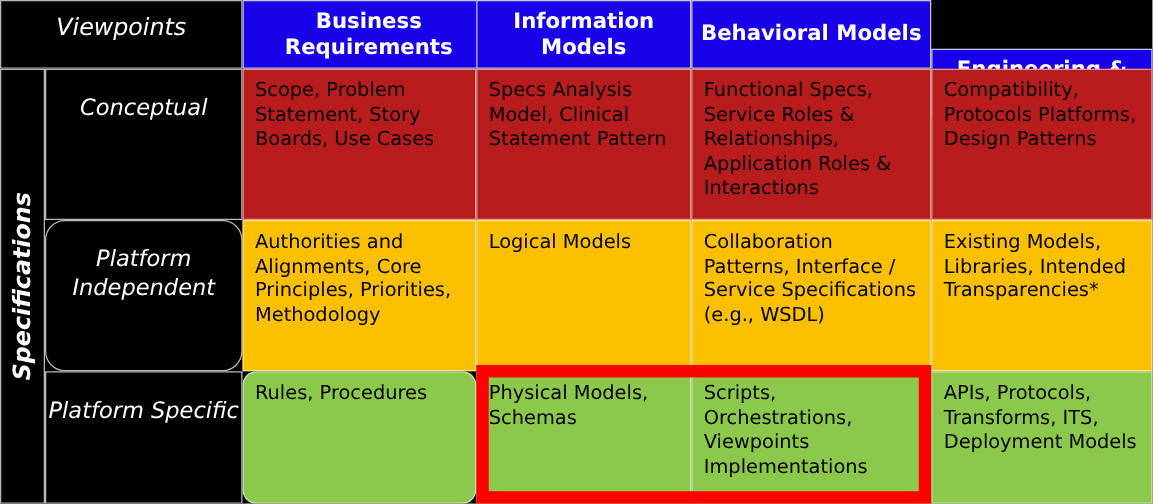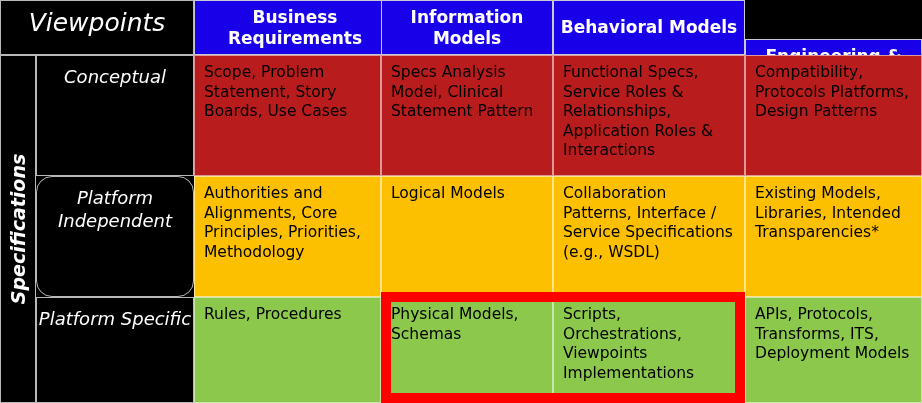--- a/index.html
+++ b/index.html
@@ -46,25 +46,25 @@
   .blk {
     background: #000000;
     color: #ffffff;
     font-style: italic;
     font-size: 18px;
     line-height: 23px;
     display: flex;
     align-items: flex-start;
     justify-content: center;
     text-align: center;
-    padding-top: 9px;
+    padding-top: 19px;
     border: 1px solid #b8b8b8;
   }
   .blk.viewpoints {
-    font-size: 25px;
+    font-size: 19px;
     padding-top: 10px;
   }
 
   
   .spine {
     background: #000000;
     border: 1px solid #b8b8b8;
     display: flex;
     align-items: center;
     justify-content: center;
@@ -133,21 +133,21 @@
   <div class="cell content amber" style="left:194px; top:176px; width:187px; height:121px;">Authorities and Alignments, Core Principles, Priorities, Methodology</div>
 
   <div class="cell content amber" style="left:381px; top:176px; width:172px; height:121px;">Logical Models</div>
 
   <div class="cell content amber" style="left:553px; top:176px; width:192px; height:121px;">Collaboration Patterns, Interface / Service Specifications (e.g., WSDL)</div>
 
   <div class="cell content amber" style="left:745px; top:176px; width:177px; height:121px;">Existing Models, Libraries, Intended Transparencies*</div>
 
   <div class="cell blk" style="left:36px; top:297px; width:158px; height:106px;">Platform Specific</div>
 
-  <div class="cell content green" style="left:194px; top:297px; width:187px; height:106px;">Rules, Procedures</div>
+  <div class="cell content green" style="left:194px; top:297px; width:187px; height:106px;border-radius:11px;">Rules, Procedures</div>
 
   <div class="cell content green" style="left:381px; top:297px; width:172px; height:106px;">Physical Models, Schemas</div>
 
   <div class="cell content green" style="left:553px; top:297px; width:192px; height:106px;">Scripts, Orchestrations, Viewpoints Implementations</div>
 
   <div class="cell content green" style="left:745px; top:297px; width:177px; height:106px;">APIs, Protocols, Transforms, ITS, Deployment Models</div>
 
   <div id="highlight" style="left:381px; top:292px; width:364px; height:111px;"></div>
 
 </div>

